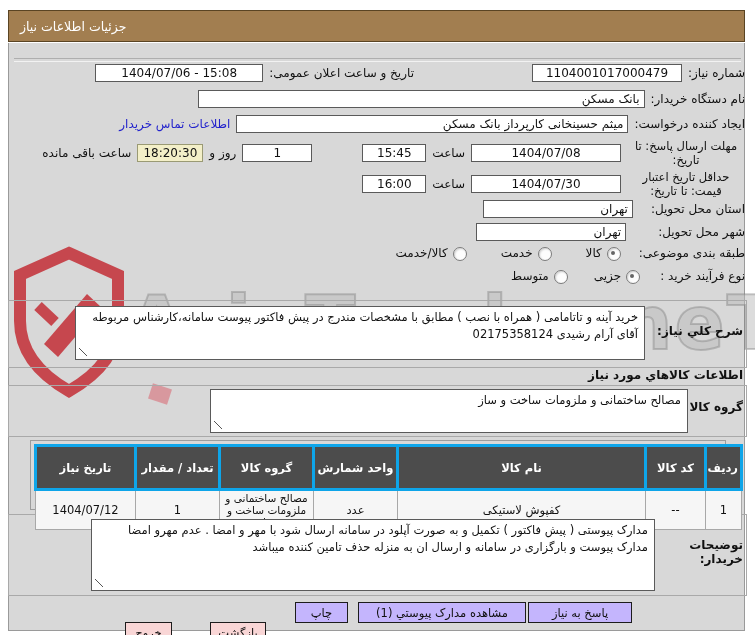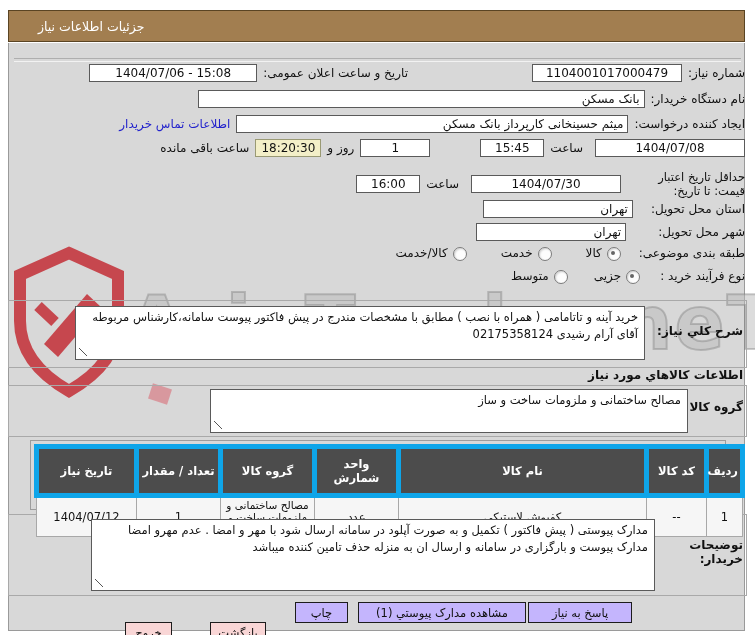--- a/index.html
+++ b/index.html
@@ -1,32 +1,32 @@
 <!DOCTYPE html>
 <html lang="fa"><head>
 <meta charset="utf-8">
 <style>
   html,body{margin:0;padding:0;background:#ffffff;width:755px;height:635px;overflow:hidden;
     font-family:"DejaVu Sans","Liberation Sans",sans-serif;}
   .titlebar{position:absolute;left:8px;top:10px;width:737px;height:32px;background:#a27e50;
     border:1px solid #5a4423;color:#ffffff;font-size:12.5px;display:flex;align-items:center;
-    justify-content:flex-end;padding:0 29px;box-sizing:border-box;direction:rtl;z-index:3;}
+    justify-content:flex-end;padding:0 11px;box-sizing:border-box;direction:rtl;z-index:3;}
   .content{position:absolute;left:8px;top:43px;width:737px;height:588px;background:#d8d8d8;
     border:1px solid #9a9a9a;border-top:none;box-sizing:border-box;z-index:0;}
   .divider{position:absolute;left:14px;top:58px;width:727px;height:2px;
     border-top:1px solid #aeaeae;border-bottom:1px solid #f2f2f2;z-index:1;}
   .row{position:absolute;right:10px;left:6px;display:flex;align-items:center;direction:rtl;
     gap:6px;z-index:2;}
-  .lbl{font-size:12px;color:#111;white-space:pre-line;text-align:right;line-height:1.25;}
+  .lbl{font-size:12px;color:#111;white-space:pre-line;text-align:center;line-height:1.25;}
   .lbl.sm{font-size:11.5px;}
   .input{background:#fff;border:1px solid #5a5a5a;height:18px;font-size:12px;color:#111;
     display:flex;align-items:center;padding:0 4px;box-sizing:border-box;position:relative;z-index:2;}
   .center{justify-content:center;}
   .ltr{direction:ltr;}
-  .w150{width:150px;margin-left:6px;} .w168{width:168px;} .w64{width:64px;} .w70{width:70px;}
+  .w150{width:150px;} .w168{width:168px;} .w64{width:64px;} .w70{width:70px;}
   .hl{background:#f3efc8;border:1px solid #9a9a74;}
   .link{color:#2323cc;font-size:12px;cursor:pointer;}
   .radio{width:12px;height:12px;border-radius:50%;border:1px solid #7a7a7a;background:#fdfdfd;
     box-shadow:inset 1px 1px 2px rgba(0,0,0,.18);position:relative;flex:0 0 auto;}
   .radio.on::after{content:"";position:absolute;left:3px;top:3px;width:4px;height:4px;
     border-radius:50%;background:#666;}
   .check{width:12px;height:12px;border:1px solid #8a8a8a;background:#fdfdfd;
     box-shadow:inset 1px 1px 2px rgba(0,0,0,.15);flex:0 0 auto;}
   .opt{display:flex;align-items:center;gap:5px;direction:rtl;}
   .opt .lbl{white-space:nowrap;}
@@ -34,21 +34,21 @@
   .sectlbl{position:absolute;font-size:12px;font-weight:bold;color:#111;direction:rtl;
     text-align:right;white-space:pre-line;z-index:2;}
   .tarea{position:absolute;background:#fff;border:1px solid #5a5a5a;box-sizing:border-box;
     font-size:11.5px;line-height:1.5;color:#111;direction:rtl;text-align:right;
     padding:2px 6px;z-index:2;overflow:hidden;}
   .tarea::after{content:"";position:absolute;left:3px;bottom:3px;width:8px;height:8px;
     background:linear-gradient(45deg,transparent 44%,#555 44%,#555 56%,transparent 56%);}
   .tbl-panel{position:absolute;left:30px;top:440px;width:696px;height:70px;
     border:1px solid #9c9c9c;box-sizing:border-box;padding:3px;z-index:2;background:#d8d8d8;}
   table{border-collapse:collapse;width:100%;height:100%;direction:rtl;table-layout:fixed;}
-  th{background:#4c4c4c;color:#fff;font-size:11.5px;font-weight:bold;border:5px solid #0ea5e9;
+  th{background:#4c4c4c;color:#fff;font-size:11.5px;font-weight:bold;border:3px solid #0ea5e9;
     height:25px;padding:8px 2px;}
   td{background:#f6f6f6;font-size:11.5px;color:#111;border:1px solid #a8a8a8;text-align:center;
     padding:1px 2px;}
   td.small{font-size:10.5px;line-height:1.15;}
   .footer-btn{position:absolute;top:602px;height:21px;border:1px solid #1c1c1c;font-size:11.5px;
     color:#111;display:flex;align-items:center;justify-content:center;box-sizing:border-box;
     direction:rtl;z-index:2;cursor:pointer;}
   .btn-green{background:#c4b5fd;}
   .btn-pink{background:#f9d6d6;margin-top:20px;}
   .watermark{position:absolute;left:128px;top:280px;font-size:74px;font-weight:bold;
@@ -89,20 +89,22 @@
   <div class="input" style="width:447px">بانک مسکن</div>
 </div>
 
 <div class="row" style="top:115px">
   <div class="lbl">ایجاد کننده درخواست:</div>
   <div class="input" style="width:392px">میثم حسینخانی کارپرداز بانک مسکن</div>
   <div class="link">اطلاعات تماس خریدار</div>
 </div>
 
 <div class="row" style="top:139px">
+  <div class="lbl sm" style="width:118px">مهلت ارسال پاسخ: تا
+تاریخ:</div>
   <div class="input center w150">1404/07/08</div>
   <div class="lbl">ساعت</div>
   <div class="input center w64">15:45</div>
   <div class="sp" style="width:38px"></div>
   <div class="input center w70">1</div>
   <div class="lbl">روز و</div>
   <div class="input center hl" style="width:66px">18:20:30</div>
   <div class="lbl">ساعت باقی مانده</div>
 </div>
 

